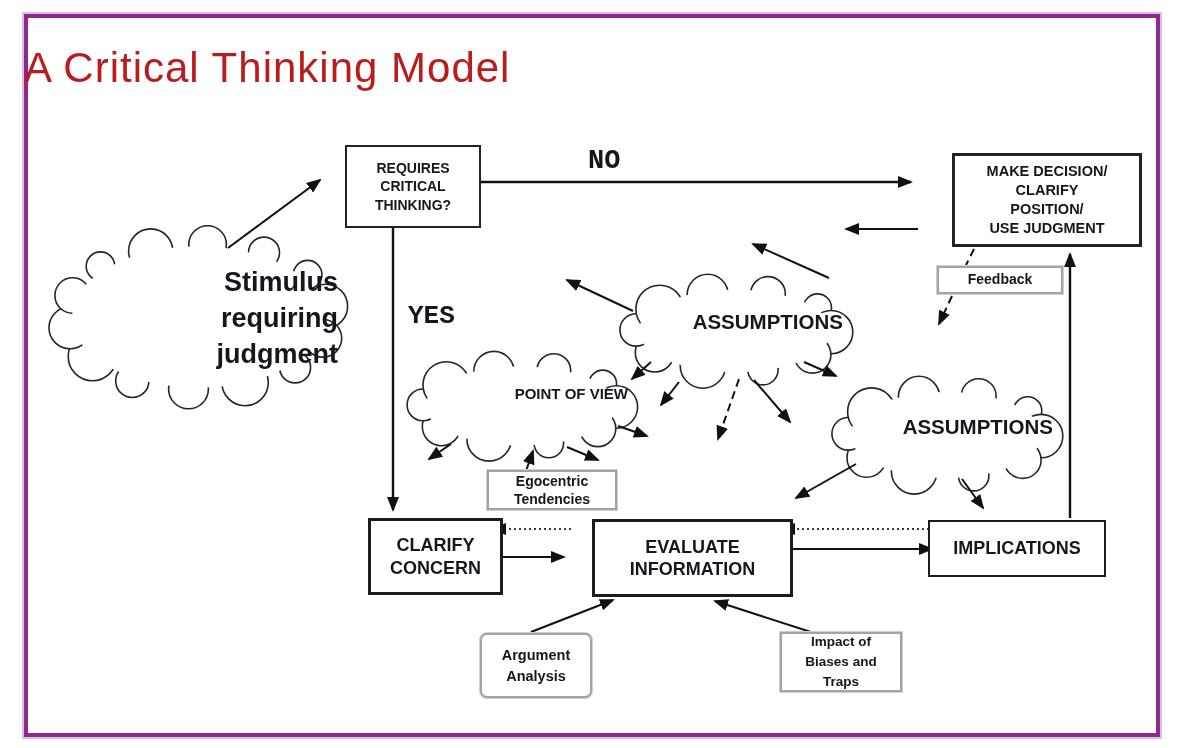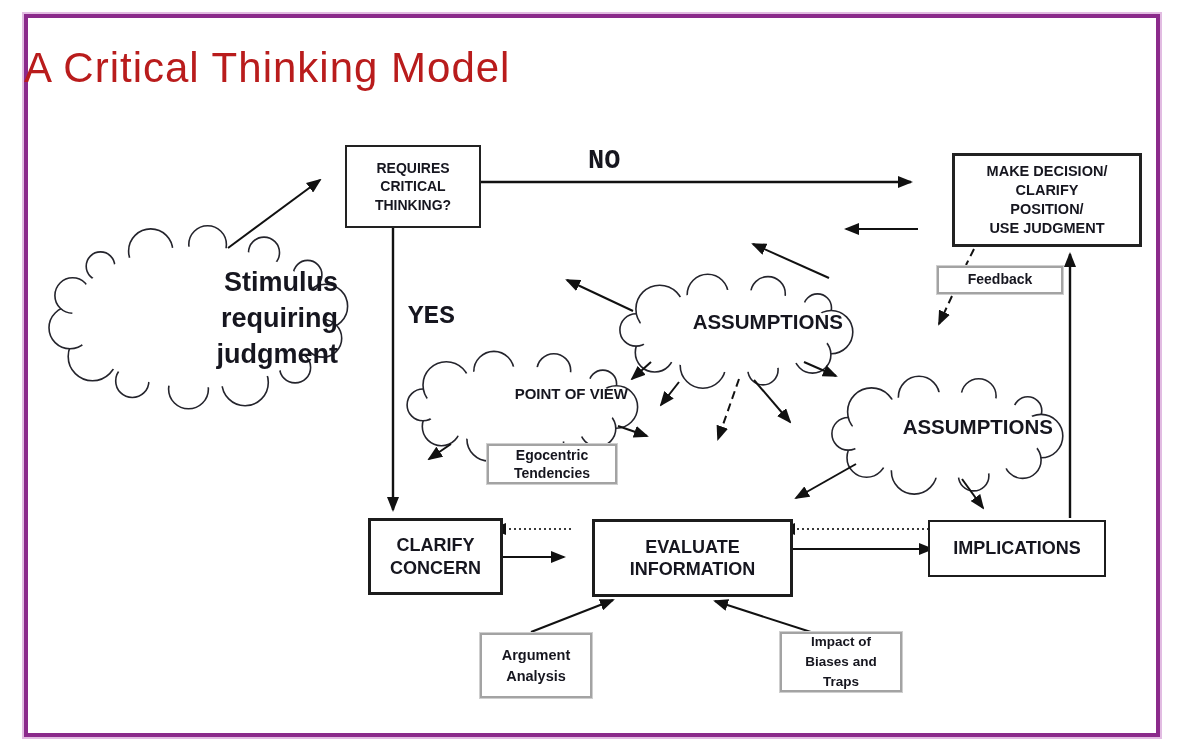--- a/index.html
+++ b/index.html
@@ -134,25 +134,25 @@
   <div class="branch" style="left:408px;top:301px;font-size:26px;">YES</div>
 
   <div class="node mid" style="left:325px;top:145px;width:136px;height:83px;">REQUIRES
 CRITICAL
 THINKING?</div>
   <div class="node mid" style="left:932px;top:153px;width:190px;height:94px;font-size:14.5px;border-width:3px;">MAKE DECISION/
 CLARIFY
 POSITION/
 USE JUDGMENT</div>
   <div class="node small" style="left:917px;top:266px;width:126px;height:28px;">Feedback</div>
-  <div class="node small" style="left:467px;top:444px;width:130px;height:40px;line-height:1.3;">Egocentric
+  <div class="node small" style="left:467px;top:470px;width:130px;height:40px;line-height:1.3;">Egocentric
 Tendencies</div>
   <div class="node main" style="left:348px;top:518px;width:135px;height:77px;">CLARIFY
 CONCERN</div>
   <div class="node main" style="left:572px;top:519px;width:201px;height:78px;">EVALUATE
 INFORMATION</div>
   <div class="node main" style="left:908px;top:520px;width:178px;height:57px;border-width:2.5px;">IMPLICATIONS</div>
-  <div class="node small" style="left:460px;top:633px;width:112px;height:65px;font-size:14.5px;">Argument
+  <div class="node small" style="left:460px;top:633px;width:112px;height:65px;font-size:14.5px;border-radius:7px;">Argument
 Analysis</div>
   <div class="node small" style="left:760px;top:632px;width:122px;height:60px;font-size:13.5px;line-height:1.5;">Impact of
 Biases and
 Traps</div>
 </div>
 
 </body></html>

